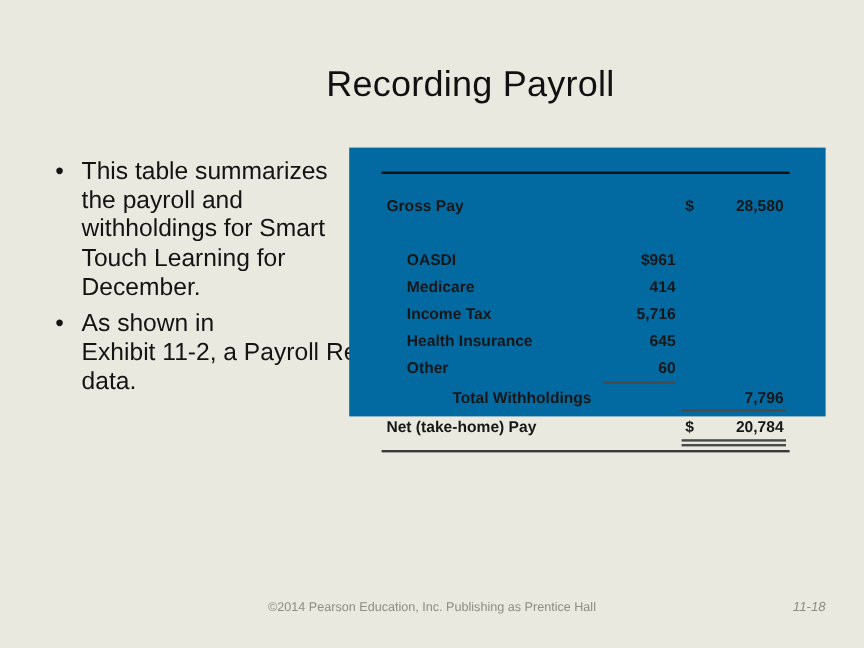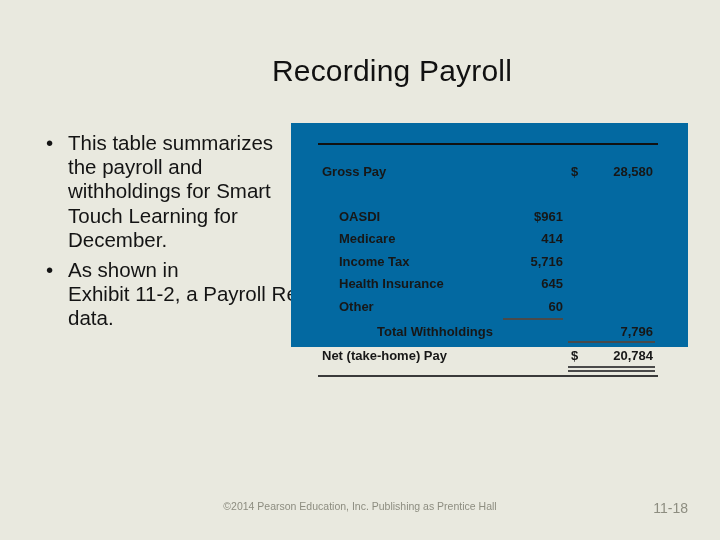--- a/index.html
+++ b/index.html
@@ -203,23 +203,24 @@
     width: 720px;
     text-align: center;
     font-size: 10.5px;
     color: #8d8d80;
     white-space: nowrap;
   }
   #footer-pagenum {
     position: absolute;
     right: 32px;
     top: 500px;
-    font-size: 14px;
+    font-size: 11px;
     color: #8d8d80;
     white-space: nowrap;
+    font-style: italic;
   }
 </style>
 </head>
 <body>
 
 <div id="slide">
 
   <div id="slide-title">Recording Payroll</div>
 
   <div id="body-bullets">

